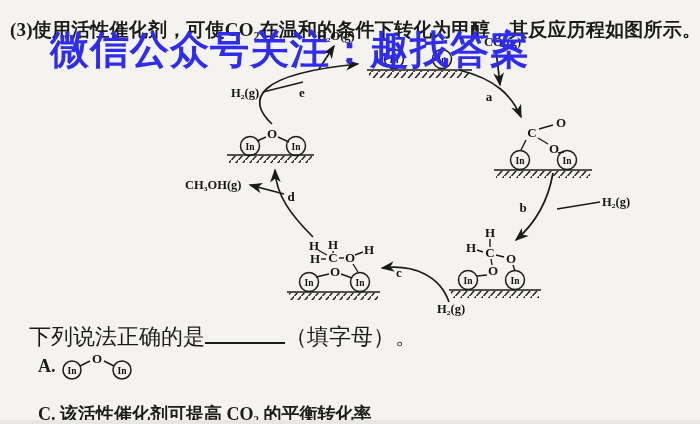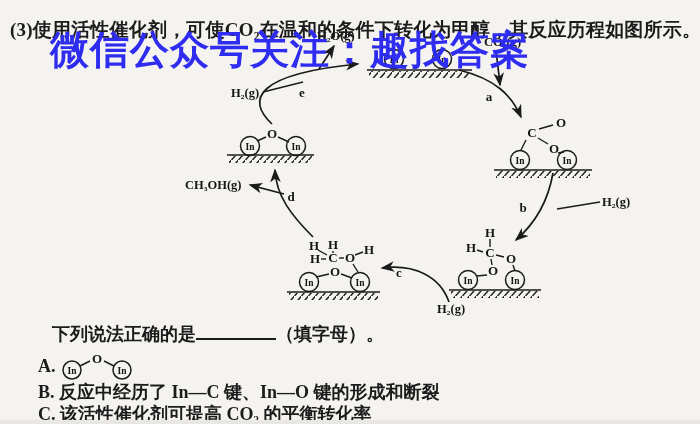--- a/index.html
+++ b/index.html
@@ -13,21 +13,21 @@
   .diagram{position:absolute;left:0;top:0;z-index:2;}
   .gl{stroke:#1b1b1b;stroke-width:1.6;}
   .bd{stroke:#1b1b1b;stroke-width:1.4;}
   .ac{fill:none;stroke:#1b1b1b;stroke-width:1.5;}
   .it{font-size:9.5px;font-weight:700;text-anchor:middle;fill:#151515;}
   .at{font-size:13px;font-weight:700;text-anchor:middle;fill:#151515;}
   .sp{font-size:12.5px;font-weight:700;fill:#151515;}
   .st{font-size:13px;font-weight:700;text-anchor:middle;fill:#151515;}
   .ar{fill:none;stroke:#1b1b1b;stroke-width:1.7;marker-end:url(#ah);}
   .ln{fill:none;stroke:#1b1b1b;stroke-width:1.5;}
-  .prompt{position:absolute;left:52px;top:322px;font-size:18px;font-weight:700;z-index:3;}
+  .prompt{position:absolute;left:29px;top:322px;font-size:22px;font-weight:400;z-index:3;}
   .blank{display:inline-block;width:80px;height:14px;border-bottom:2px solid #1b1b1b;}
   .opt{position:absolute;left:38px;font-size:18px;font-weight:600;white-space:nowrap;z-index:3;}
   .optA{top:350px;display:flex;align-items:center;}
   .optB{top:380px;}
   .optC{top:402px;}
   .mini{margin:0 2px;}
 </style>
 </head>
 <body>
 
@@ -163,16 +163,15 @@
       <circle class="ac" cx="14" cy="20" r="9"></circle>
       <text class="it" x="14" y="23.5">In</text>
       <circle class="ac" cx="64" cy="20" r="9"></circle>
       <text class="it" x="64" y="23.5">In</text>
       <text class="at" x="39" y="13">O</text>
       <line class="bd" x1="22" y1="16" x2="32" y2="11"></line>
       <line class="bd" x1="46" y1="11" x2="56" y2="16"></line>
     </svg>
   </div>
 
-  <div class="opt optB">B. 反应中经历了 In—C 键、In—O 键的形成和断裂</div>
   <div class="opt optC">C. 该活性催化剂可提高 CO₂ 的平衡转化率</div>
 
 </div>
 
 </body></html>

